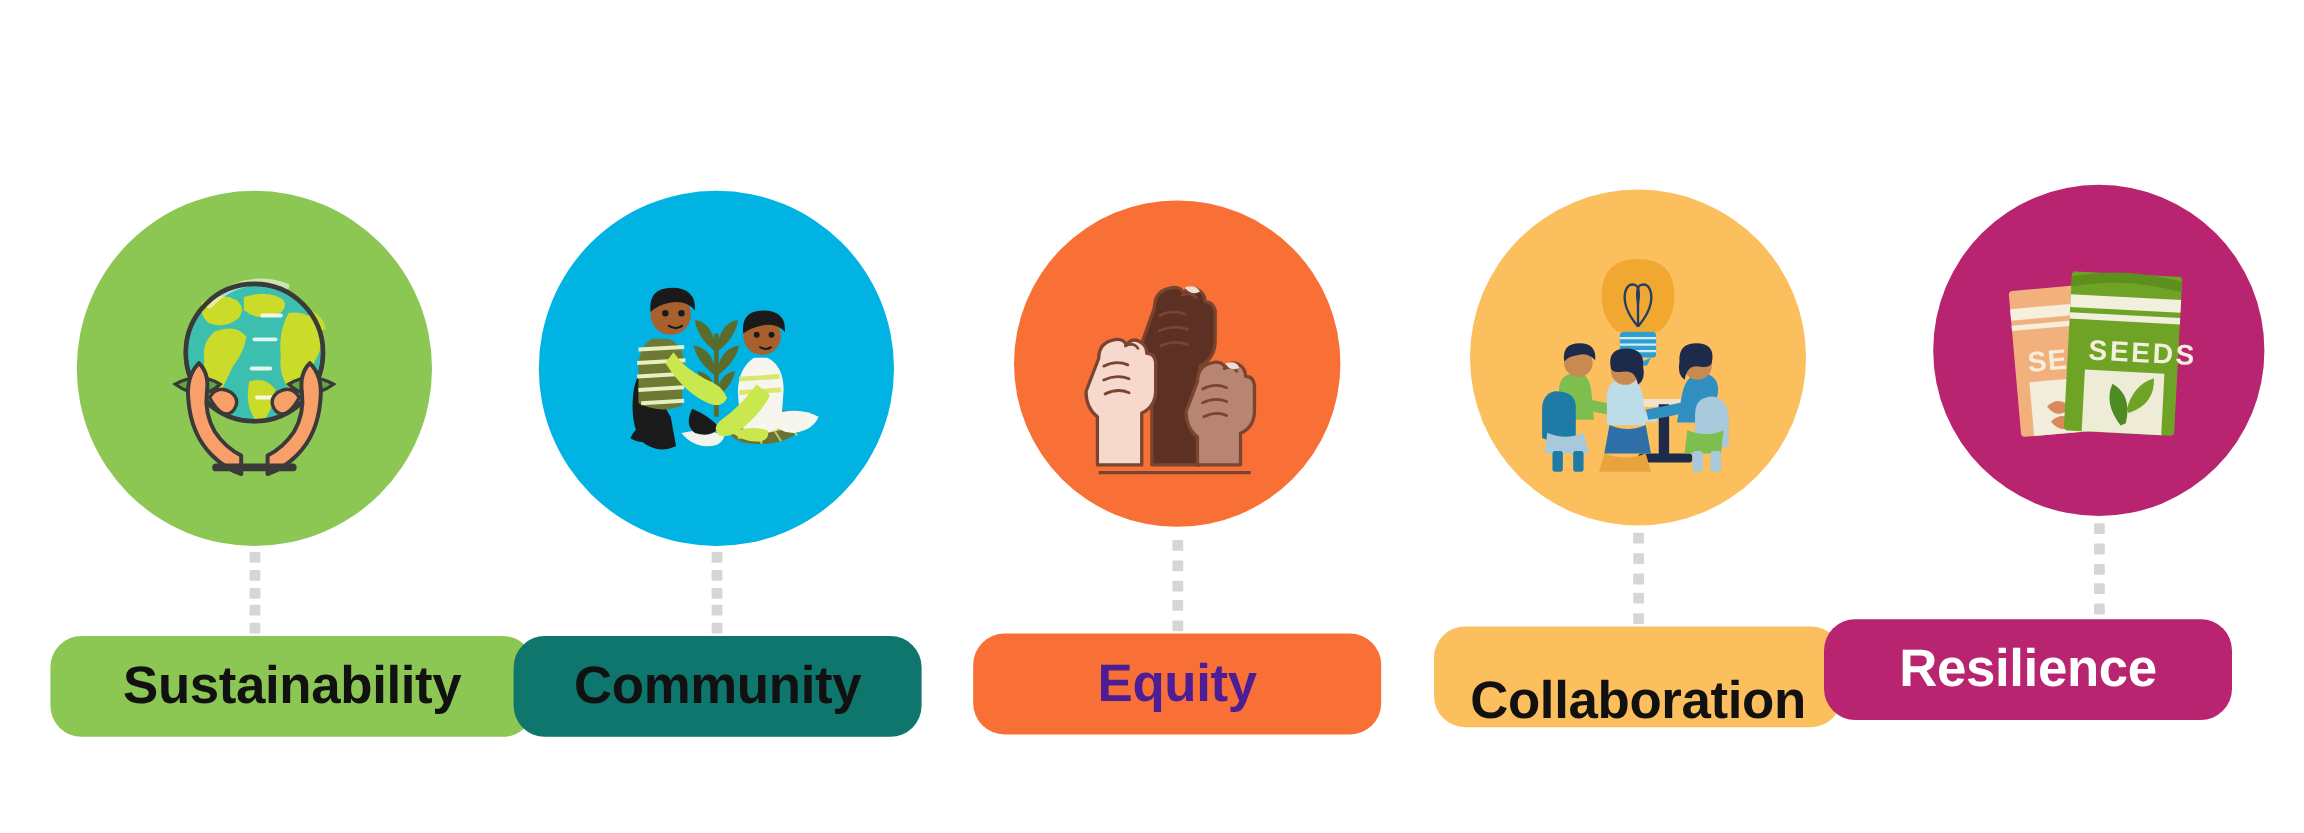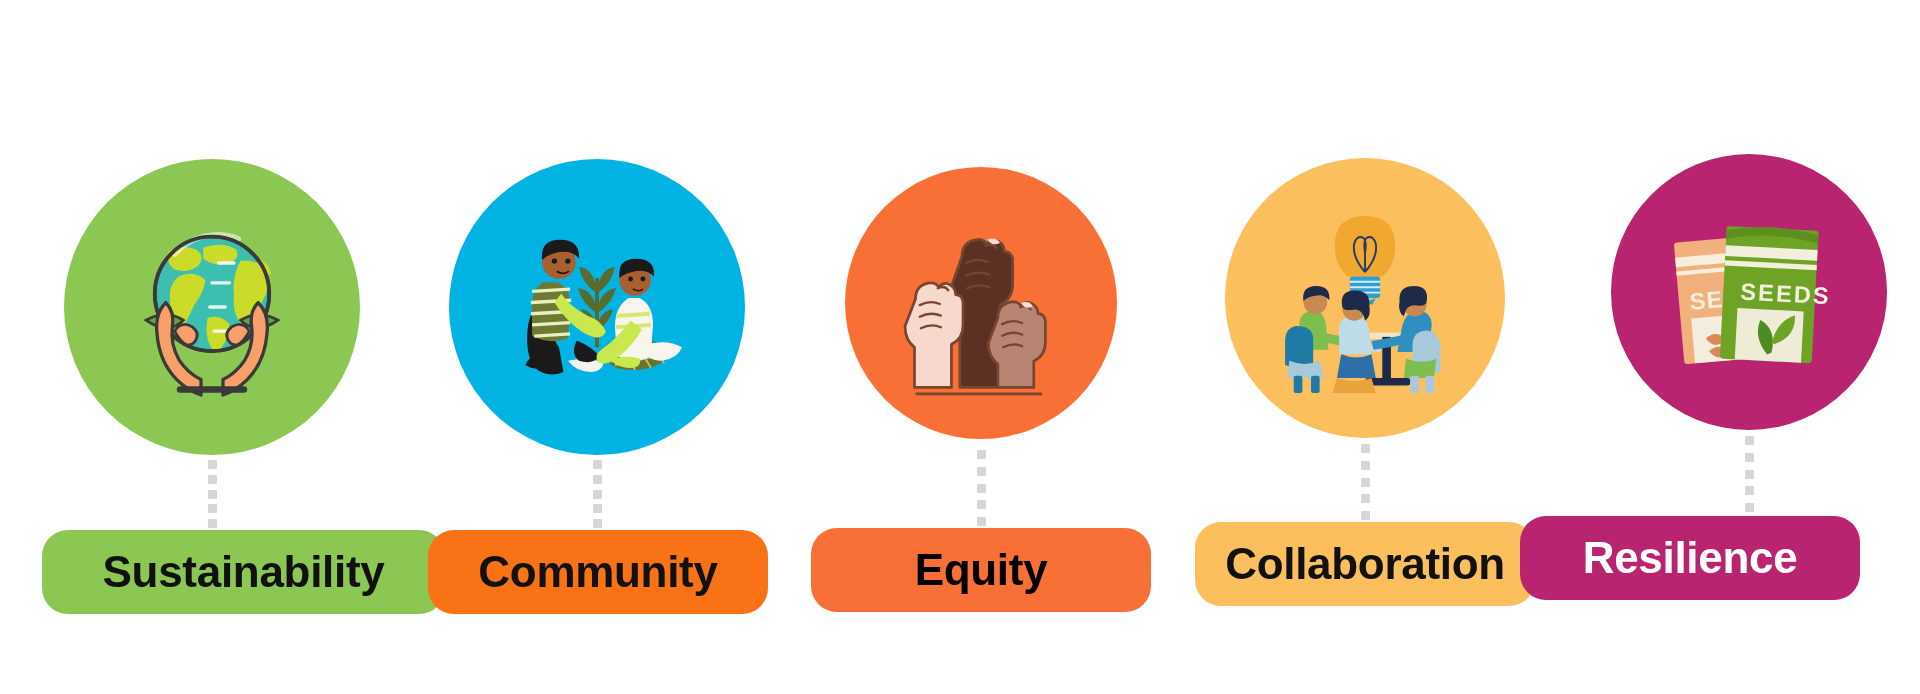--- a/index.html
+++ b/index.html
@@ -180,21 +180,21 @@
     </div>
 
     <div class="connector" style="left:593px; top:460px; height:68px;">
       <span class="dot"></span>
       <span class="dot"></span>
       <span class="dot"></span>
       <span class="dot"></span>
       <span class="dot"></span>
     </div>
 
-    <div class="pill" style="left:428px; top:530px; width:340px; background:#f97316;">
+    <div class="pill" style="left:428px; top:530px; width:340px; background:#0f766e;">
       <span class="pill-text" style="color:#111111;">Community</span>
     </div>
   </div>
 
   <div class="value-column">
     <div class="icon-circle" style="left:845px; top:167px; width:272px; height:272px; background:#F97036;">
       <svg width="190" height="190" viewBox="0 0 160 180">
 
         <path d="M62 46 q0 -14 14 -16 q6 -1 9 4 q5 -6 12 -2 q5 3 5 9 q6 0 8 7 l0 24 q0 14 -12 20 l0 78 l-38 0 l0 -74 q-8 -8 -8 -22z" fill="#5C3022" stroke="#7A4530" stroke-width="2.6" stroke-linejoin="round"></path>
         <g stroke="#7A4530" stroke-width="2.2" fill="none" stroke-linecap="round">
@@ -228,21 +228,21 @@
 
     <div class="connector" style="left:977px; top:450px; height:76px;">
       <span class="dot"></span>
       <span class="dot"></span>
       <span class="dot"></span>
       <span class="dot"></span>
       <span class="dot"></span>
     </div>
 
     <div class="pill" style="left:811px; top:528px; width:340px; background:#F97036;">
-      <span class="pill-text" style="color:#000000;">Equity</span>
+      <span class="pill-text" style="color:#4c1d95;">Equity</span>
     </div>
   </div>
 
   <div class="value-column">
     <div class="icon-circle" style="left:1225px; top:158px; width:280px; height:280px; background:#FBBF5E;">
       <svg width="216" height="216" viewBox="0 0 200 200">
 
         <path d="M100 24 q28 0 28 28 q0 18 -12 28 l-32 0 q-12 -10 -12 -28 q0 -28 28 -28z" fill="#F0A830"></path>
         <g stroke="#243B6B" stroke-width="1.8" fill="none">
           <path d="M100 76 q-12 -14 -10 -26 q2 -8 8 -6 q4 2 2 14"></path>
@@ -289,21 +289,21 @@
     </div>
 
     <div class="connector" style="left:1361px; top:444px; height:76px;">
       <span class="dot"></span>
       <span class="dot"></span>
       <span class="dot"></span>
       <span class="dot"></span>
       <span class="dot"></span>
     </div>
 
-    <div class="pill" style="left:1195px; top:522px; width:340px; background:#FBBF5E;">
+    <div class="pill" style="left:1195px; top:522px; width:340px; background:#FBBF5E;align-items:flex-end;">
       <span class="pill-text" style="color:#111111;">Collaboration</span>
     </div>
   </div>
 
   <div class="value-column">
     <div class="icon-circle" style="left:1611px; top:154px; width:276px; height:276px; background:#B8246F;">
       <svg width="214" height="214" viewBox="0 0 200 200">
 
         <g transform="rotate(-5 100 100)">
           <rect x="34" y="48" width="76" height="114" rx="3" fill="#F2B07C"></rect>

